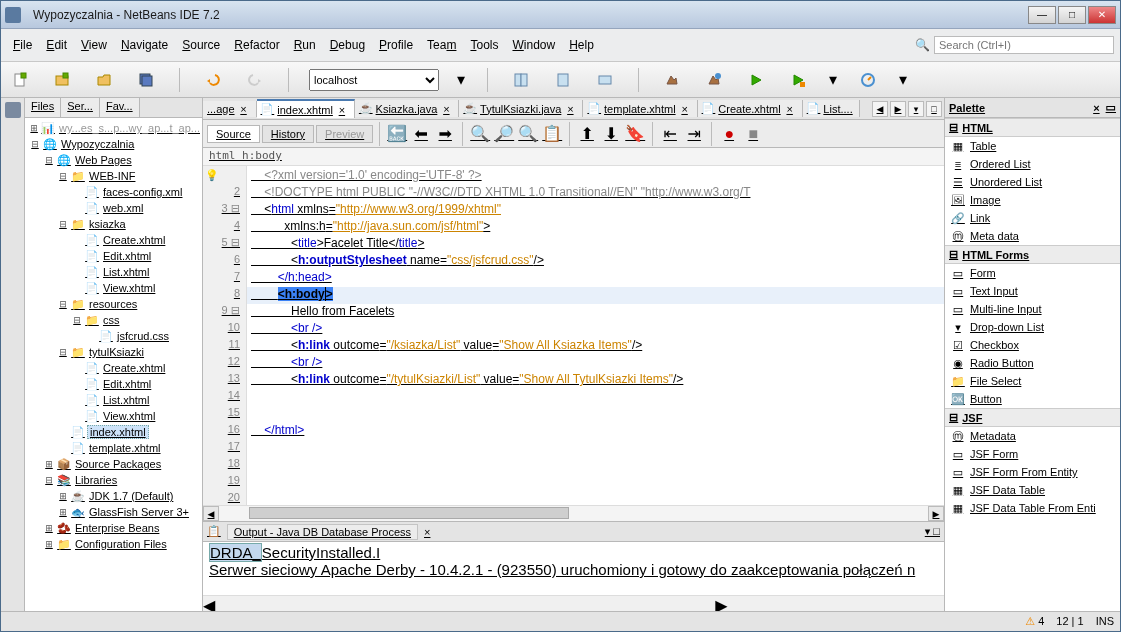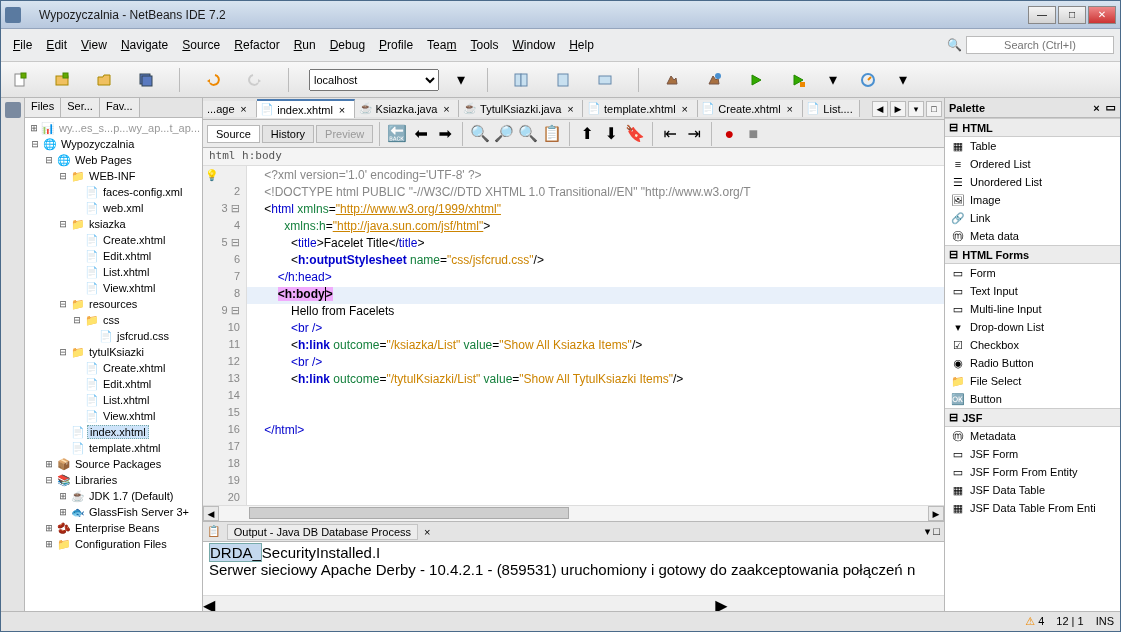--- a/index.html
+++ b/index.html
@@ -1,35 +1,35 @@
 <!DOCTYPE html>
 <html><head>
 <meta charset="utf-8">
 <style>
 * { box-sizing: border-box; margin: 0; padding: 0; font-family: "Segoe UI", Tahoma, sans-serif; }
 body { background: #fff; width: 1121px; height: 632px; overflow: hidden; position: relative; }
 .window { border: 1px solid #4a6a8a; width: 1121px; height: 632px; display: flex; flex-direction: column; }
-.titlebar { height: 28px; background: linear-gradient(#d8e4f0,#b8c8de); display: flex; align-items: center; padding: 0 4px; gap: 18px; border-bottom: 1px solid #95a5bd; }
+.titlebar { height: 28px; background: linear-gradient(#d8e4f0,#b8c8de); display: flex; align-items: center; padding: 0 4px; gap: 12px; border-bottom: 1px solid #95a5bd; }
 .titlebar .appicon { width: 16px; height: 16px; background: #5a7aa0; border-radius: 2px; }
 .titlebar .title { font-size: 12px; color: #1a1a1a; flex: 1; }
 .titlebar .winbtns { display: flex; gap: 2px; }
 .titlebar .wbtn { width: 28px; height: 18px; border: 1px solid #888; background: linear-gradient(#f4f4f4,#d4d4d4); font-size: 10px; text-align: center; line-height: 15px; }
 .titlebar .wbtn.close { background: linear-gradient(#e88,#c33); color:#fff; }
 .menubar { height: 22px; background: #ecedee; display: flex; align-items: center; padding: 16px 6px; gap: 2px; font-size: 12px; border-bottom: 1px solid #c8c8c8; }
 .menubar .m { padding: 2px 6px; cursor: default; }
 .menubar .m u { text-decoration: underline; }
 .menubar .search { margin-left: auto; display: flex; align-items: center; gap: 4px; }
-.menubar .search input { width: 148px; height: 18px; font-size: 11px; padding: 0 4px; border: 1px solid #bbb; text-align: center; }
+.menubar .search input { width: 180px; height: 18px; font-size: 11px; padding: 0 4px; border: 1px solid #bbb; }
 .toolbar { height: 36px; background: linear-gradient(#f8f8f8,#e4e4e4); border-bottom: 1px solid #b8b8b8; display: flex; align-items: center; padding: 0 6px; gap: 16px; }
 .tbtn { width: 26px; height: 26px; border: 1px solid transparent; display:flex; align-items:center; justify-content:center; }
 .tbtn svg { width:16px; height:16px; }
 .tsep { width:1px; height:24px; background:#bbb; margin:0 4px; }
 .toolbar select { height:22px; font-size:11px; width:130px; }
 .toolbar .dropbtn { width:12px; height:26px; display:flex; align-items:center; justify-content:center; }
-.body { flex:1; display:flex; overflow:hidden; }
+.body { flex:1; display:flex; overflow:hidden;text-decoration:underline; }
 .vstrip { width:24px; background:#e4e4e4; border-right:1px solid #b8b8b8; display:flex; flex-direction:column; align-items:center; padding-top:4px; gap:3px; }
 .vstrip .vicon { width:16px; height:16px; background:#7a8aa0; border-radius:2px; }
 .projects { width:178px; border-right:1px solid #b8b8b8; display:flex; flex-direction:column; background:#fff; }
 .proj-tabs { height:20px; background:#e4e4e4; display:flex; font-size:11px; border-bottom:1px solid #b8b8b8; }
 .proj-tabs .pt { padding:2px 6px; border-right:1px solid #b8b8b8; background:#ececec; }
 .tree { flex:1; overflow:auto; font-size:11px; padding:2px 0; }
 .tnode { display:flex; align-items:center; height:16px; padding-left:4px; white-space:nowrap; gap:2px; }
 .tnode .tw { width:12px; text-align:center; font-size:9px; color:#555; }
 .tnode .ti { width:14px; height:14px; display:inline-flex; align-items:center; justify-content:center; }
 .tnode.sel .lbl { background:#cde3f9; border:1px dotted #7aa; }
@@ -48,23 +48,23 @@
 .editor-sub .sb.dis { color:#999; }
 .editor-sub .ebtn { width:22px; height:22px; display:flex; align-items:center; justify-content:center; }
 .breadcrumb { height:18px; background:#f4f4f4; border-bottom:1px solid #ddd; font-size:11px; font-family:monospace; padding:1px 6px; color:#555; }
 .editor-area { flex:1; display:flex; overflow:hidden; position:relative; }
 .gutter { width:44px; background:#f0f0f0; border-right:1px solid #ddd; font-family:monospace; font-size:11px; color:#888; text-align:right; padding-top:2px; }
 .gutter .gl { height:17px; padding-right:6px; position:relative; }
 .gutter .gl .gmark { position:absolute; left:2px; top:1px; width:12px; height:12px; }
 .code { flex:1; overflow:auto; font-family:"Courier New",monospace; font-size:12px; padding-top:2px; position:relative; }
 .code .cl { height:17px; white-space:pre; padding-left:4px; }
 .code .cl.curr { background:#e8f0fa; }
-.hl { background:#f0abfc; }
+.hl { background:#3b82f6; }
 .str { color:#cc8400; }
-.attr { color:#15803d; }
+.attr { color:#000000; }
 .tag { color:#0000cc; }
 .pi { color:#888; }
 .doctype { color:#888; }
 .code .margin-line { position:absolute; top:0; bottom:0; width:1px; background:#e8c0c0; left:700px; }
 .editor-scroll-h { height:16px; background:#f0f0f0; border-top:1px solid #ddd; display:flex; }
 .editor-scroll-h .sarrow { width:16px; border:1px solid #bbb; background:#e8e8e8; text-align:center; font-size:9px; line-height:14px; }
 .editor-scroll-h .strack { flex:1; background:#f4f4f4; position:relative; }
 .editor-scroll-h .sthumb { position:absolute; left:30px; top:1px; height:12px; width:320px; background:#cfcfcf; border:1px solid #aaa; }
 .output-wrap { border-top:1px solid #b8b8b8; display:flex; flex-direction:column; height:90px; }
 .output-tabs { height:20px; background:#e4e4e4; display:flex; align-items:center; font-size:11px; padding:0 4px; gap:6px; border-bottom:1px solid #b8b8b8; }
@@ -478,21 +478,21 @@
 
    <div class="output-wrap">
     <div class="output-tabs">
      <span>📋</span>
      <div class="ot">Output - Java DB Database Process</div>
      <span>×</span>
      <span style="margin-left:auto">▾ □</span>
     </div>
     <div class="output-body">
      <div><span class="selword">DRDA_</span><span>SecurityInstalled.I</span></div>
-     <div>Serwer sieciowy Apache Derby - 10.4.2.1 - (859531) uruchomiony i gotowy do zaakceptowania połączeń n</div>
+     <div>Serwer sieciowy Apache Derby - 10.4.2.1 - (923550) uruchomiony i gotowy do zaakceptowania połączeń n</div>
     </div>
     <div class="hscroll">
      <div class="sarrow">◀</div>
             <div class="strack">
               <div class="sthumb" style="left:10px;width:500px"></div>
             </div>
             <div class="sarrow">▶</div>
     </div>
    </div>
   </div>

